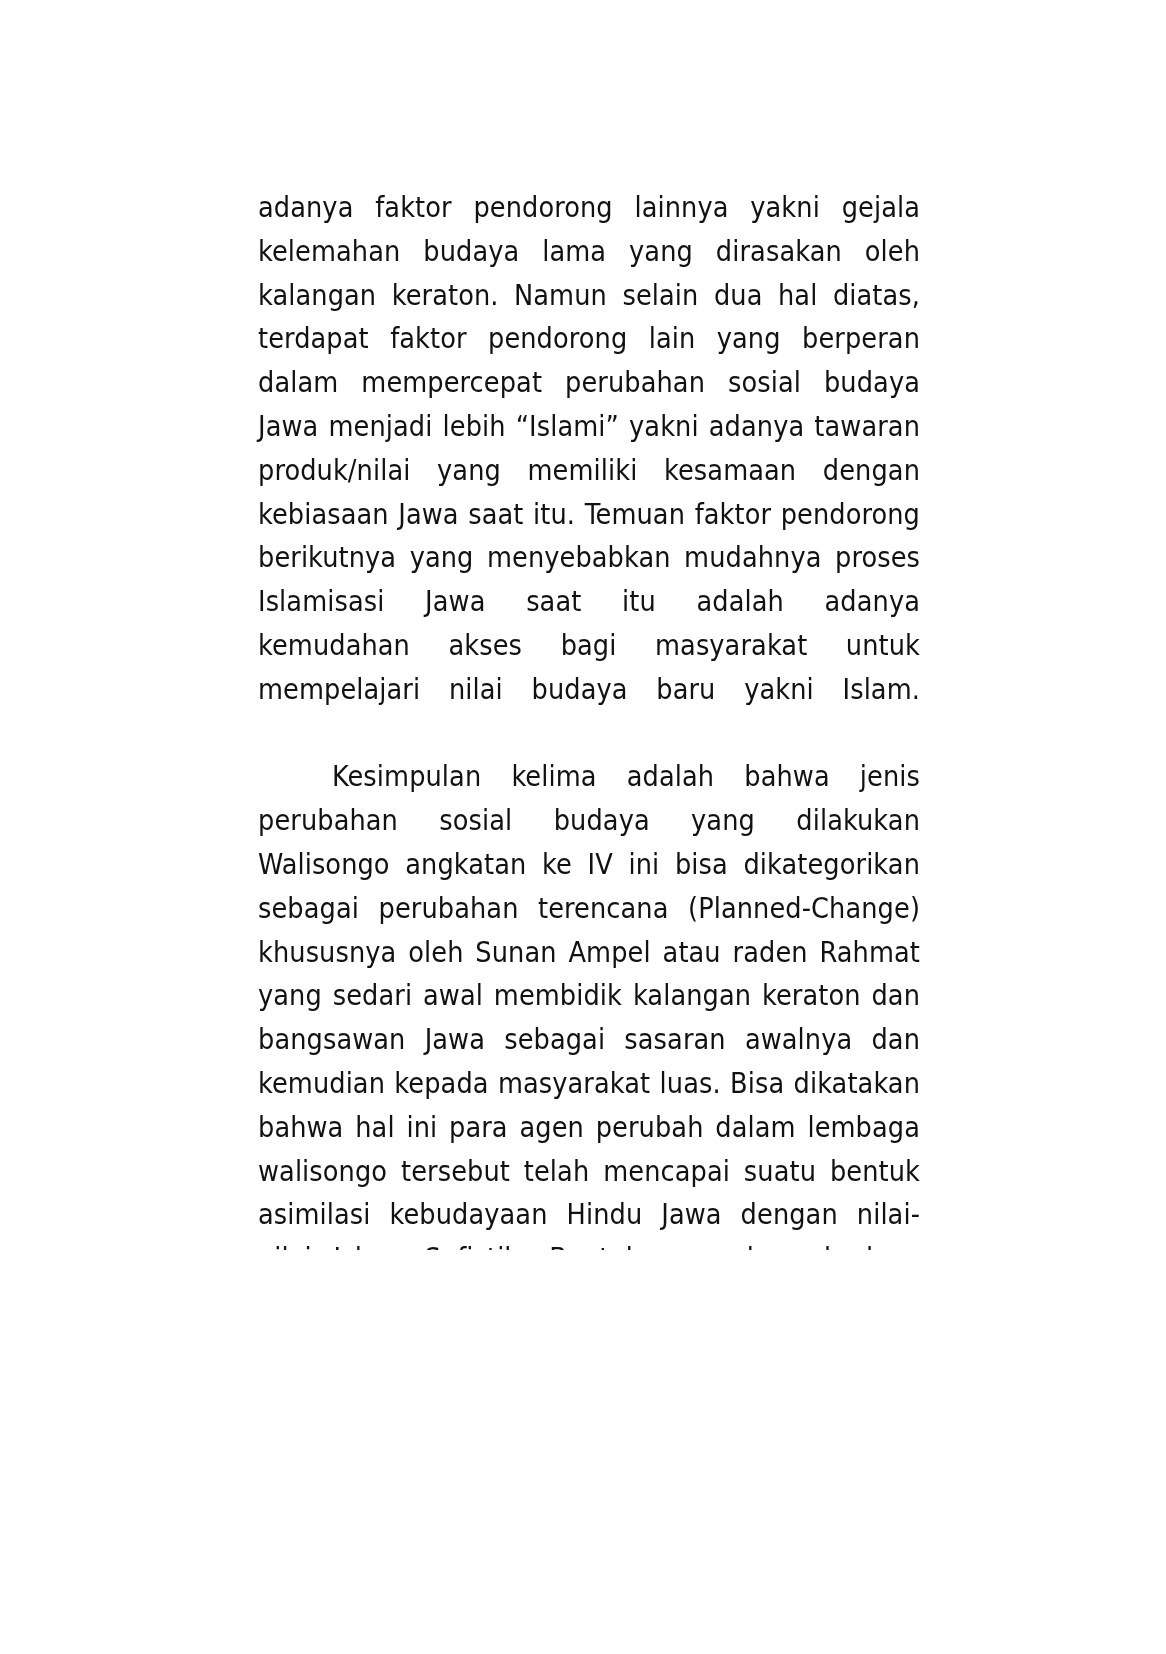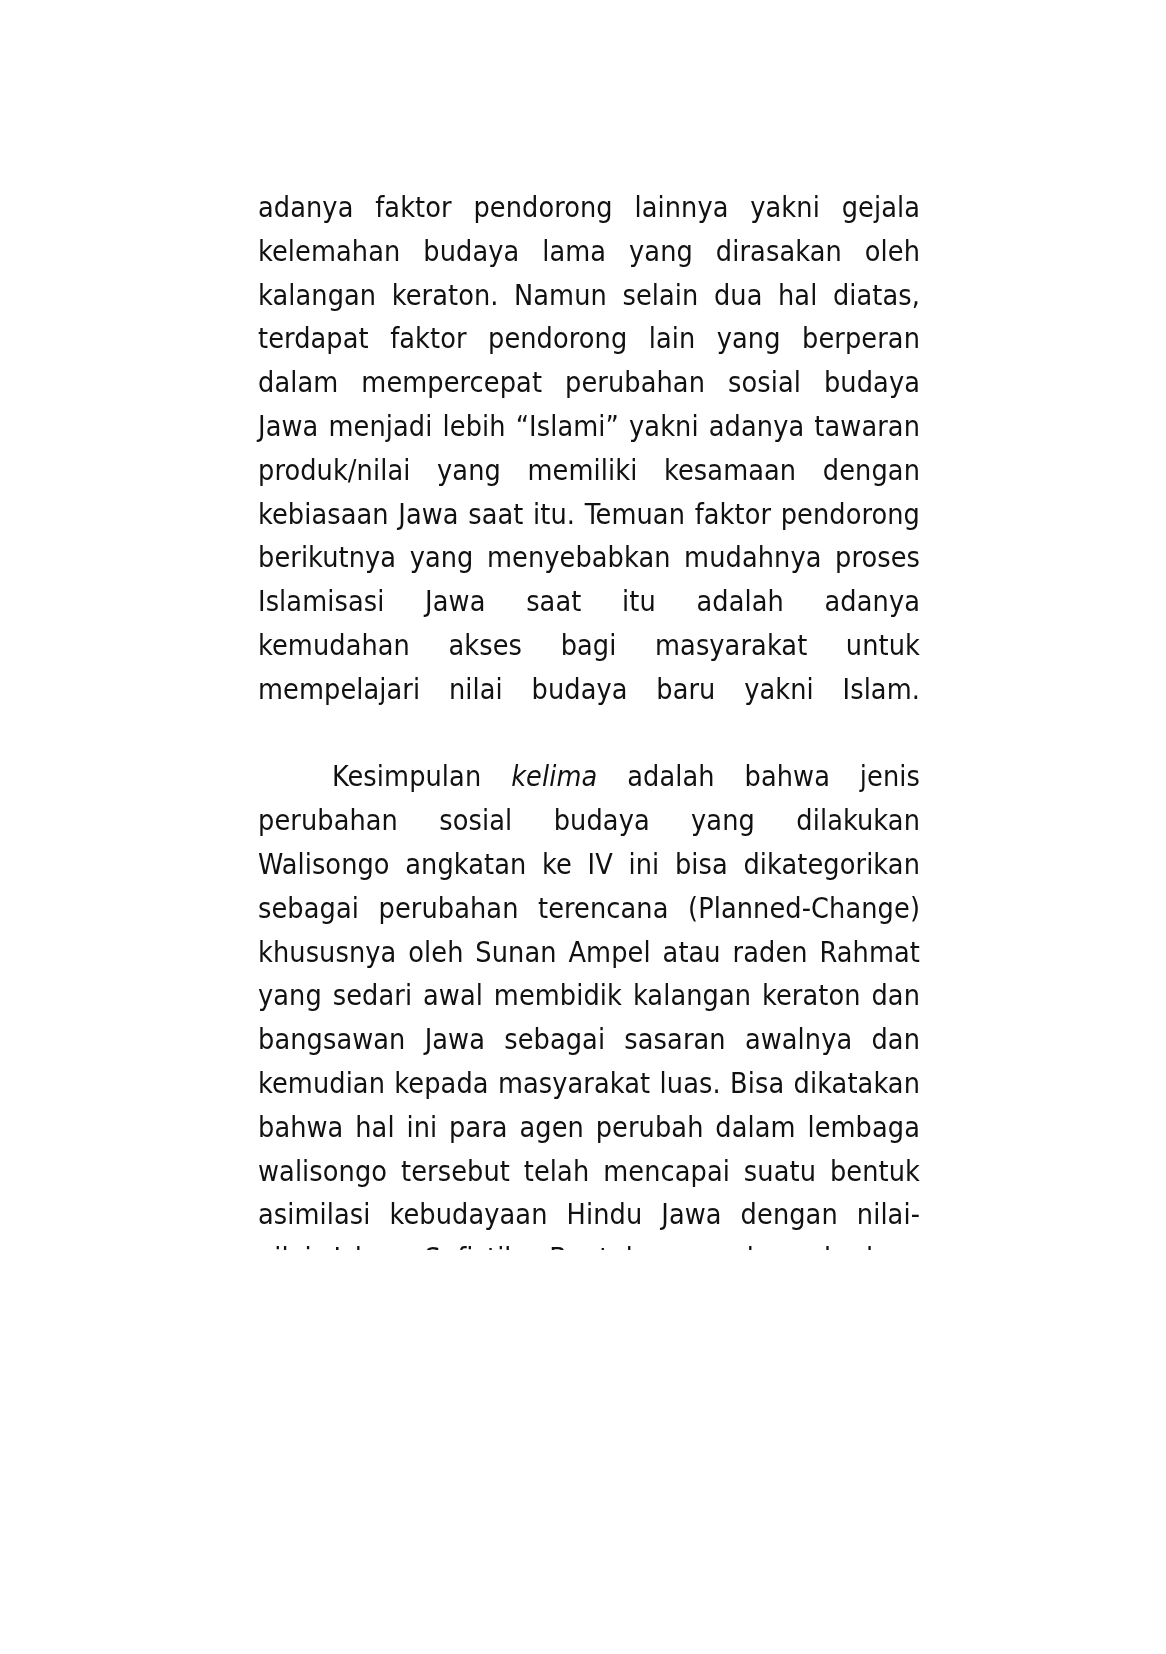--- a/index.html
+++ b/index.html
@@ -45,21 +45,20 @@
   .para.indent {
     text-indent: 74px;
   }
   
   .para::after {
     content: "";
     display: inline-block;
     width: 100%;
   }
   .ital {
-    font-style: italic;
   }
   
   .page-marker {
     position: absolute;
     left: 180px;
     top: 1432px;
     font-family: "DejaVu Sans", sans-serif;
     font-size: 21px;
     line-height: 26px;
     color: #151515;

